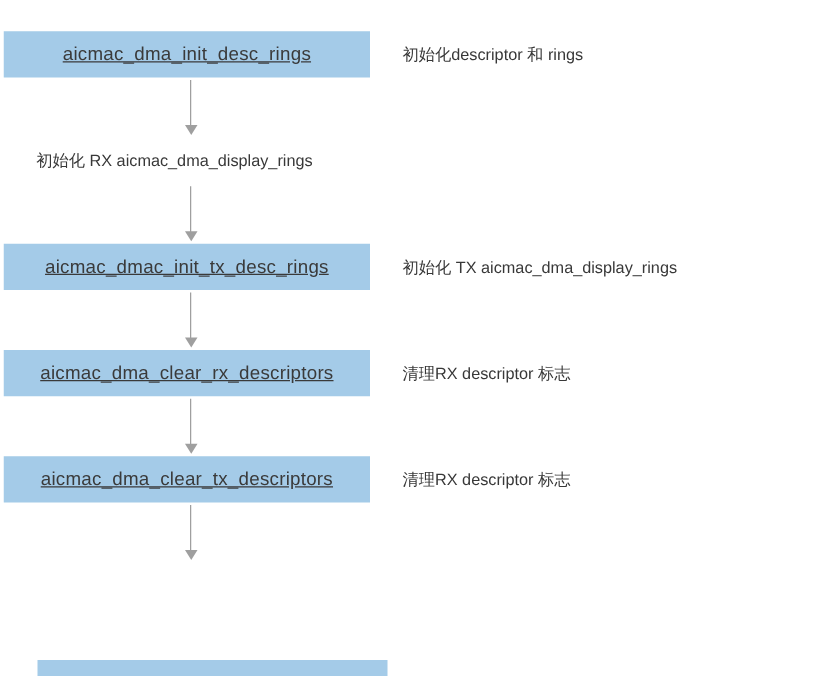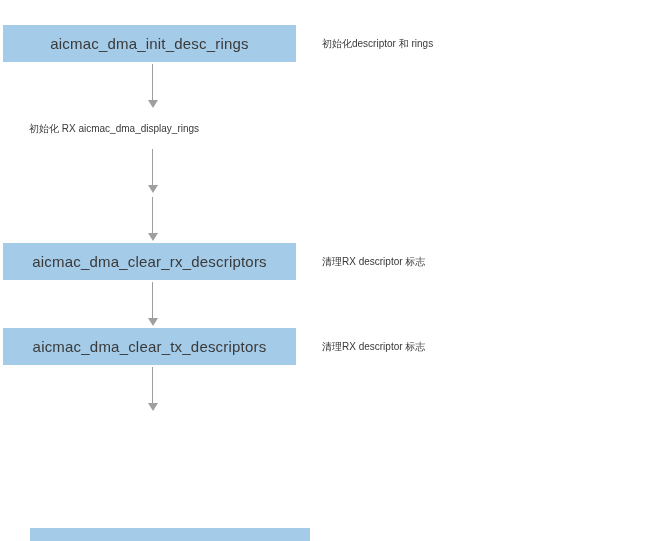--- a/index.html
+++ b/index.html
@@ -11,24 +11,25 @@
   }
   .canvas { position: relative; width: 653px; height: 541px; background: #ffffff; }
   .flow { position: absolute; top: 25px; left: 3px; }
   .row { display: flex; align-items: center; height: 37px; }
   .box {
     width: 293px; height: 37px;
     background: var(--box-fill, #a4cbe8);
     display: flex; align-items: center; justify-content: center;
     font-size: 15px; color: #3a3a3a; letter-spacing: 0.2px;
     white-space: nowrap;
+    text-decoration: underline;
   }
   .desc {
     margin-left: 26px;
-    font-size: 10px; color: #383838;
+    font-size: 13px; color: #383838;
     white-space: nowrap;
   }
   .connector { position: relative; height: 48px; width: 293px; }
   .connector .line {
     position: absolute; left: 149px; top: 2px;
     width: 1px; height: 37px;
     background: var(--arrow-color, #9f9f9f);
   }
   .connector .head {
     position: absolute; left: 145px; top: 38px;
@@ -61,20 +62,26 @@
     </div>
 
     <div class="row">
       <div class="desc">初始化 RX aicmac_dma_display_rings</div>
     </div>
     <div class="connector">
       <div class="line"></div>
       <div class="head"></div>
     </div>
 
+    <div class="row">
+      <div class="box">
+        <span>aicmac_dmac_init_tx_desc_rings</span>
+      </div>
+      <div class="desc">初始化 TX aicmac_dma_display_rings</div>
+    </div>
     <div class="connector">
       <div class="line"></div>
       <div class="head"></div>
     </div>
 
     <div class="row">
       <div class="box">
         <span>aicmac_dma_clear_rx_descriptors</span>
       </div>
       <div class="desc">清理RX descriptor 标志</div>

